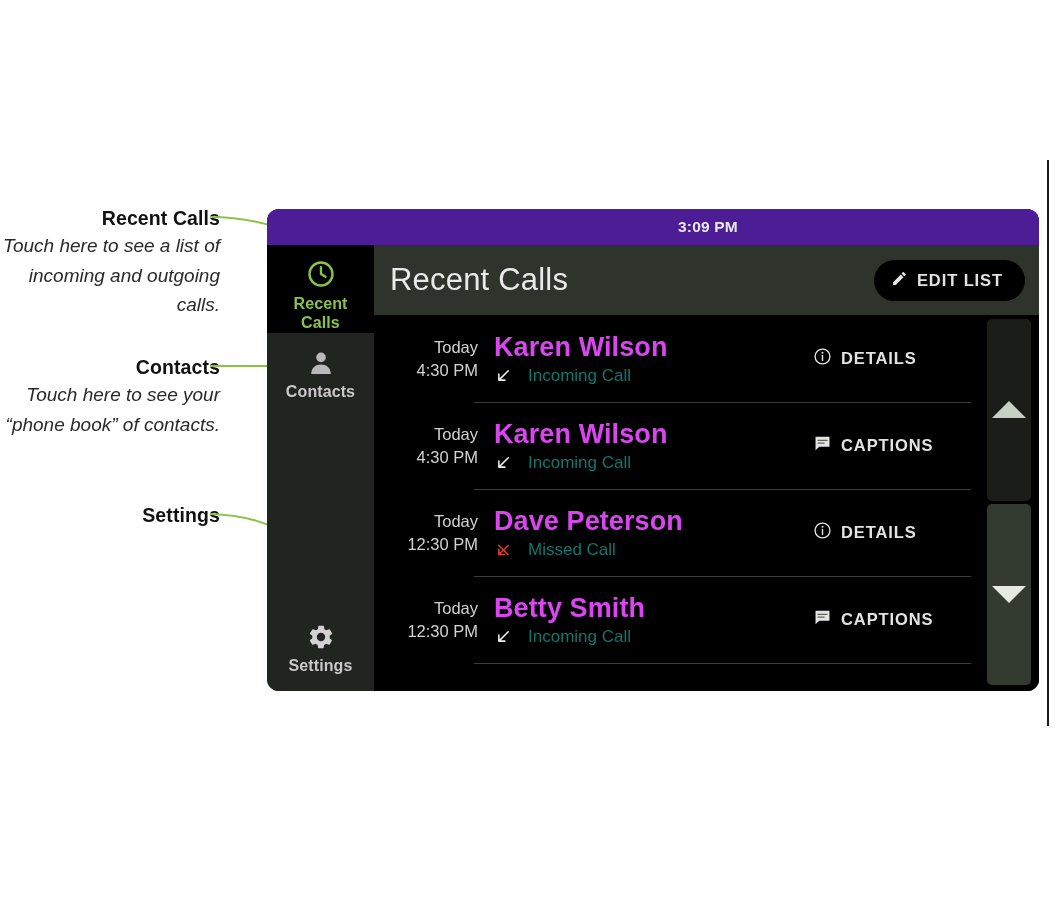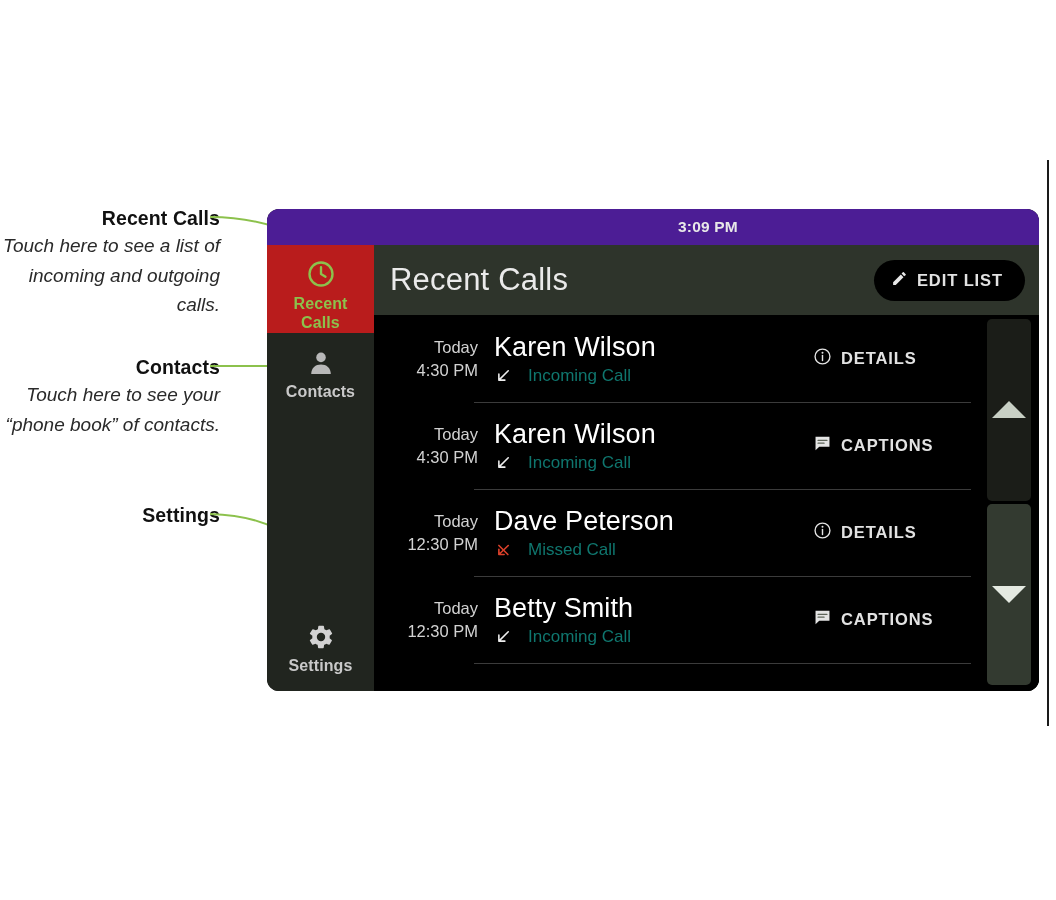--- a/index.html
+++ b/index.html
@@ -61,21 +61,21 @@
   }
   .nav-item {
     display: flex; flex-direction: column; align-items: center; justify-content: center;
     padding: 8px 2px 10px;
     color: #c9c9c9;
   }
   .nav-item .nav-label {
     font-size: 16px; font-weight: bold; line-height: 19px; text-align: center;
     margin-top: 5px; letter-spacing: .1px;
   }
-  .nav-item.active { background: #b91c1c; color: #8cc14c; }
+  .nav-item.active { background: #000000; color: #8cc14c; }
   .nav-item.active .nav-label { color: #8cc14c; }
   #nav-recent   { height: 88px; justify-content: flex-start; padding-top: 14px; }
   #nav-contacts { height: 86px; justify-content: flex-start; padding-top: 16px; }
   .nav-spacer { flex: 1 1 auto; }
   #nav-settings { height: 82px; justify-content: flex-start; padding-top: 14px; }
   .nav-icon { display: block; line-height: 0; }
 
   
   .content { flex: 1 1 auto; display: flex; flex-direction: column; min-width: 0; background: #000; }
   .content-header {
@@ -104,21 +104,21 @@
   .call-row + .call-row::before {
     content: ""; position: absolute; left: 100px; right: 12px; top: 0;
     height: 1px; background: #3b3b3b;
   }
   .when {
     flex: 0 0 96px; text-align: right; color: #d2d2d2;
     font-size: 16.5px; line-height: 23px; font-weight: normal;
   }
   .who { flex: 1 1 auto; min-width: 0; padding-left: 16px; }
   .who .name {
-    color: #ffffff; font-size: 27px; font-weight: normal; line-height: 31px;
+    color: #d946ef; font-size: 27px; font-weight: bold; line-height: 31px;
     letter-spacing: .1px; white-space: nowrap;
   }
   .who .sub {
     display: flex; align-items: center; gap: 14px;
     color: #0f766e; font-size: 17px; margin-top: 3px;
   }
   .who .sub .dir-icon { width: 20px; display: inline-block; line-height: 0; }
   .row-action { flex: 0 0 auto; padding-right: 14px; }
   .row-action .pill { min-width: 172px; justify-content: flex-start; }
 

